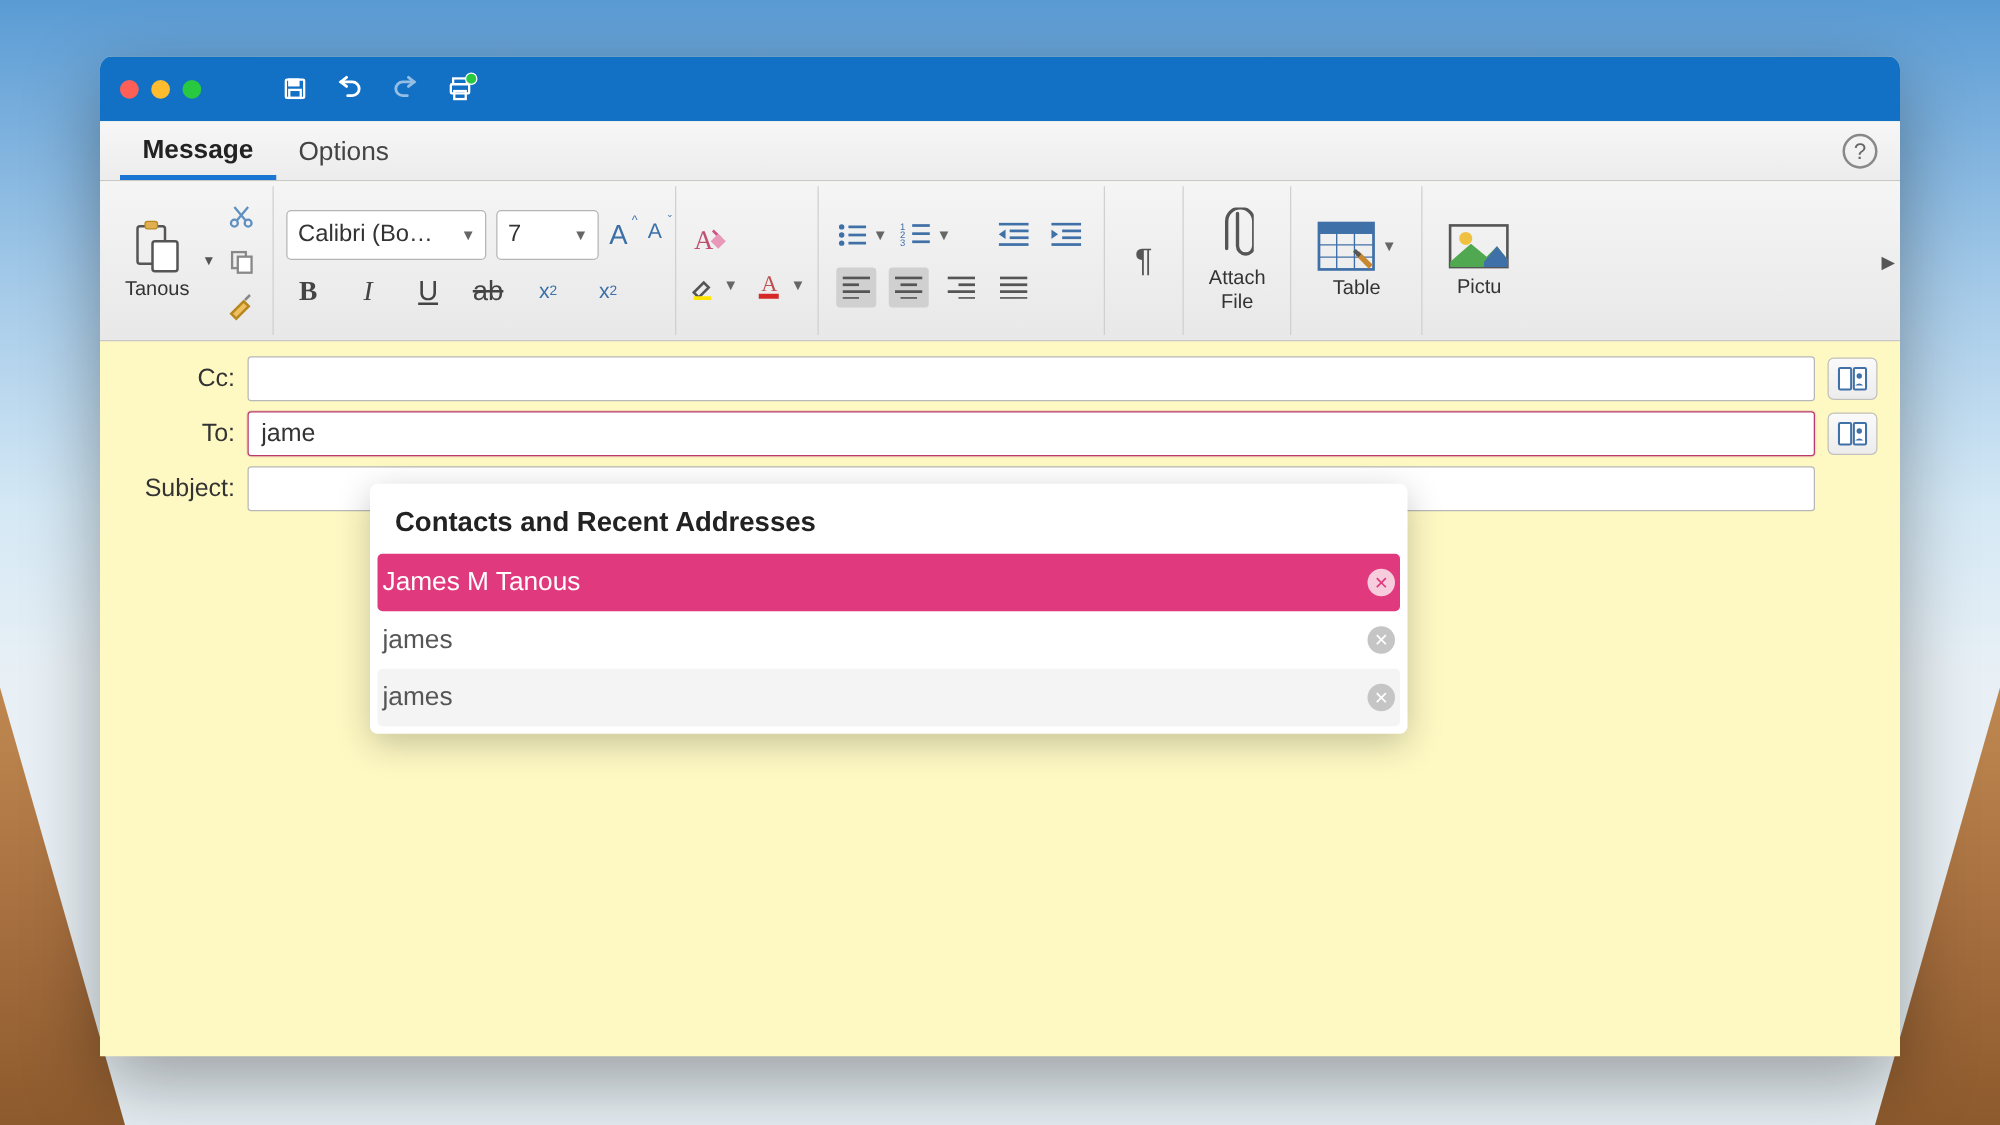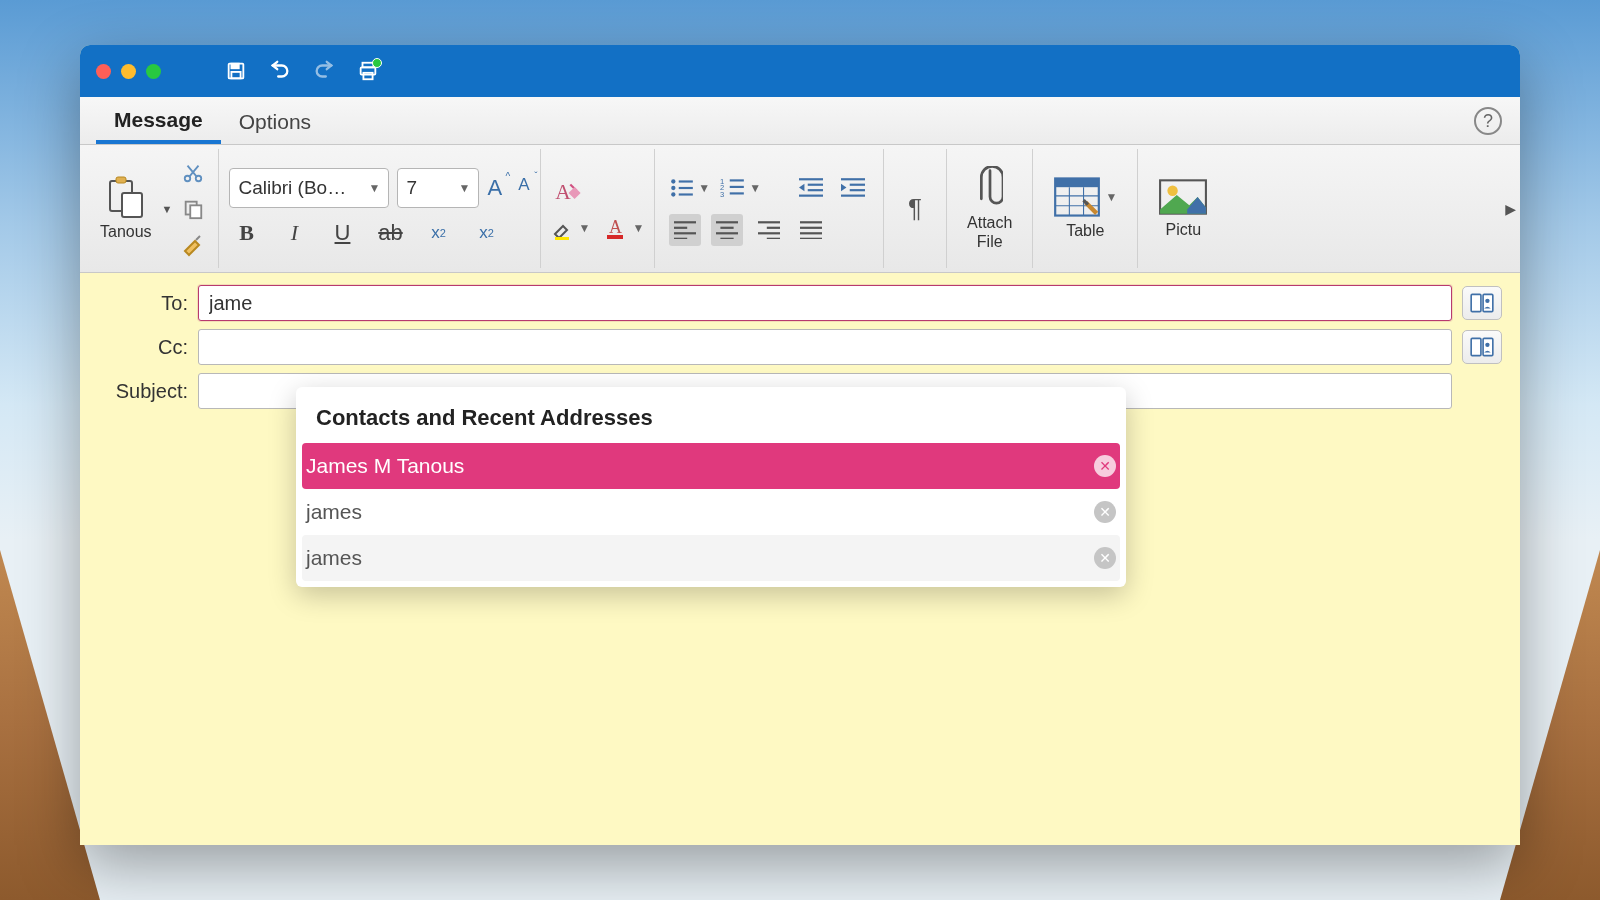--- a/index.html
+++ b/index.html
@@ -478,44 +478,44 @@
           </svg>
         <span class="lbl">Pictu</span>
       </div>
     </div>
 
     <div class="overflow-caret">▶</div>
   </div>
 
   <div class="fields">
     <div class="field-row">
+      <div class="field-lbl">Cc:</div>
+      <input class="field-input" value="" style="">
+      <div class="addr-book-btn">
+        <svg viewBox="0 0 24 20" width="26" height="22">
+            <rect x="2" y="2" width="9" height="16" rx="1" fill="#fff" stroke="#4070a8" stroke-width="1.5"></rect>
+            <rect x="13" y="2" width="9" height="16" rx="1" fill="#fff" stroke="#4070a8" stroke-width="1.5"></rect>
+            <circle cx="17" cy="8" r="2" fill="#4070a8"></circle>
+            <path d="M14 15 q3 -3 6 0" fill="#4070a8"></path>
+          </svg>
+      </div>
+    </div>
+    <div class="field-row">
       <div class="field-lbl">To:</div>
       <input class="field-input focused" value="jame" style="">
       <div class="addr-book-btn">
         <svg viewBox="0 0 24 20" width="26" height="22">
             <rect x="2" y="2" width="9" height="16" rx="1" fill="#fff" stroke="#4070a8" stroke-width="1.5"></rect>
             <rect x="13" y="2" width="9" height="16" rx="1" fill="#fff" stroke="#4070a8" stroke-width="1.5"></rect>
             <circle cx="17" cy="8" r="2" fill="#4070a8"></circle>
             <path d="M14 15 q3 -3 6 0" fill="#4070a8"></path>
           </svg>
       </div>
     </div>
     <div class="field-row">
-      <div class="field-lbl">Cc:</div>
-      <input class="field-input" value="" style="">
-      <div class="addr-book-btn">
-        <svg viewBox="0 0 24 20" width="26" height="22">
-            <rect x="2" y="2" width="9" height="16" rx="1" fill="#fff" stroke="#4070a8" stroke-width="1.5"></rect>
-            <rect x="13" y="2" width="9" height="16" rx="1" fill="#fff" stroke="#4070a8" stroke-width="1.5"></rect>
-            <circle cx="17" cy="8" r="2" fill="#4070a8"></circle>
-            <path d="M14 15 q3 -3 6 0" fill="#4070a8"></path>
-          </svg>
-      </div>
-    </div>
-    <div class="field-row">
       <div class="field-lbl">Subject:</div>
       <input class="field-input" style="margin-right: 50px;" value="">
     </div>
   </div>
 
   <div class="body-area"></div>
 
   <div class="autocomplete">
     <div class="ac-header">Contacts and Recent Addresses</div>
     <div class="ac-item selected">

